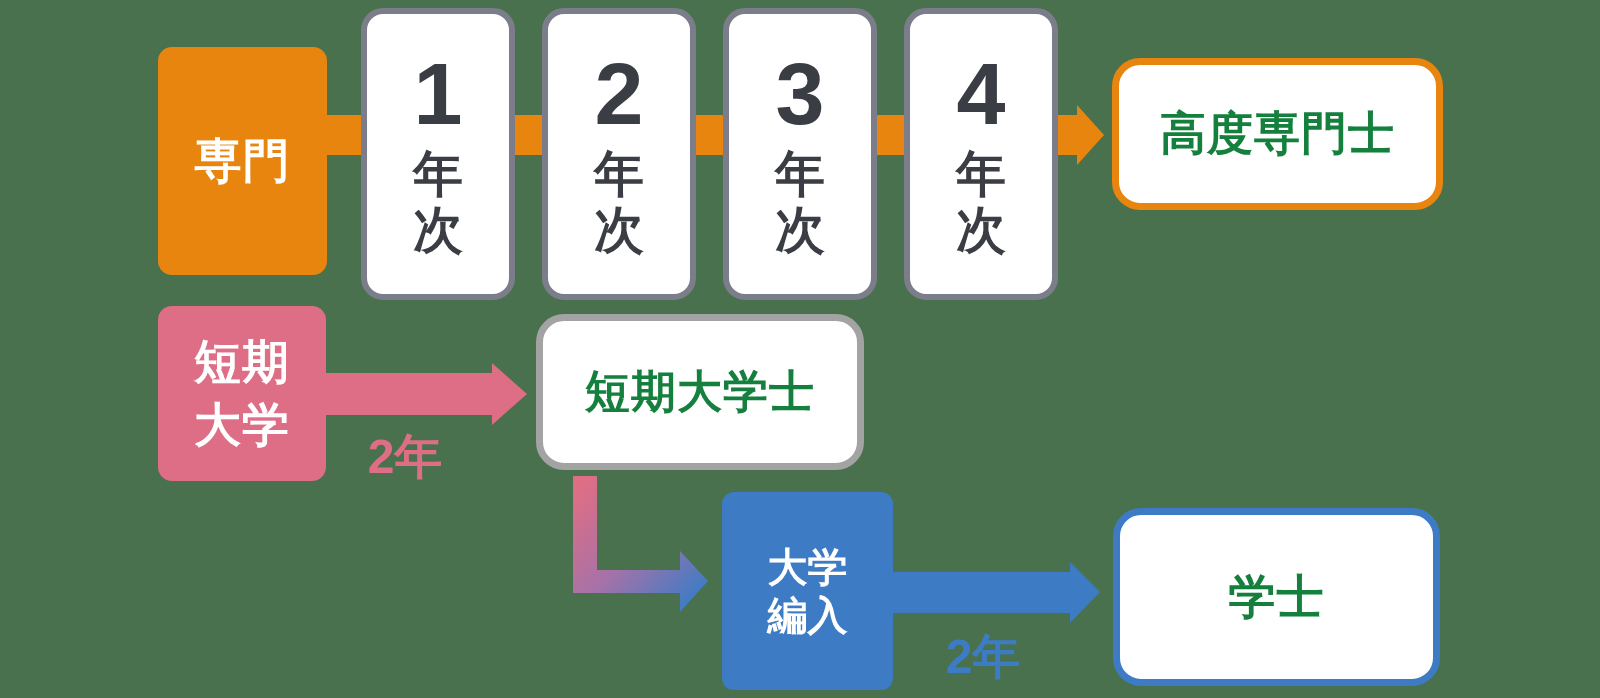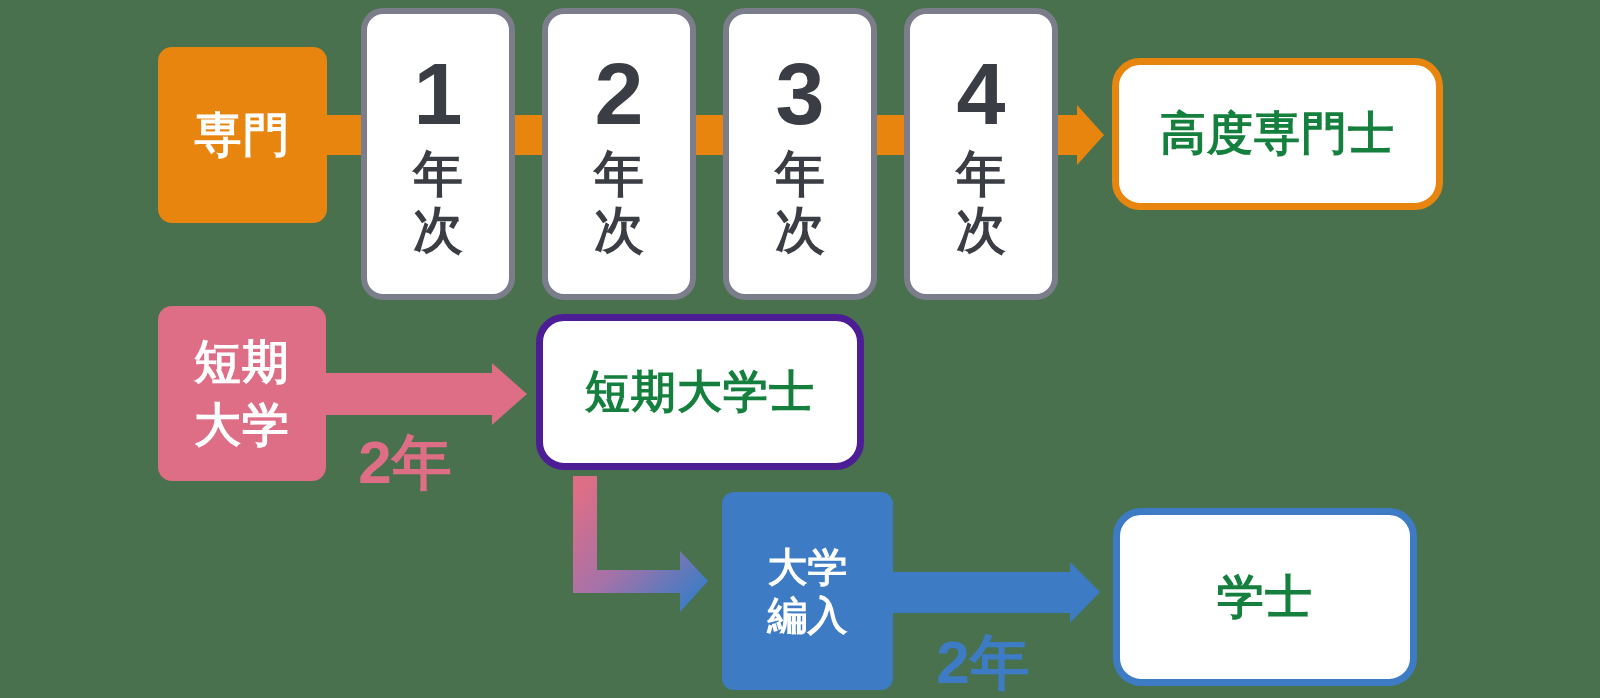--- a/index.html
+++ b/index.html
@@ -18,21 +18,21 @@
     width: 1600px; height: 698px;
     z-index: 1;
   }
   .box { position: absolute; z-index: 2; display: flex; align-items: center; justify-content: center; }
   .fill-box { color: #ffffff; font-weight: 800; text-align: center; border-radius: 14px; flex-direction: column; }
   .fill-box .ln { font-size: 47px; line-height: 1.34; letter-spacing: 1px; }
   .orange-bg { background: #e8850e; }
   .pink-bg   { background: #dd6e86; }
   .blue-bg   { background: #3d7cc5; }
 
-  .senmon-box { left: 158px; top: 47px; width: 169px; height: 176px; }
+  .senmon-box { left: 158px; top: 47px; width: 169px; height: 228px; }
   .tanki-box  { left: 158px; top: 306px; width: 168px; height: 175px; }
 
   .card {
     top: 8px; width: 154px; height: 292px;
     background: #ffffff;
     border: 6px solid #7b7e8a;
     border-radius: 22px;
     flex-direction: column;
     text-align: center;
     color: #3a3d43;
@@ -46,34 +46,34 @@
 
   .outline-box {
     background: #ffffff;
     border-radius: 28px;
     color: #15803d;
     font-weight: 800;
     text-align: center;
     letter-spacing: 1px;
   }
   .koudo-box   { left: 1112px; top: 58px;  width: 331px; height: 152px; border: 7px solid #e8850e; font-size: 46px; }
-  .tankishi-box{ left: 536px;  top: 314px; width: 328px; height: 156px; border: 7px solid #4c1d95; font-size: 45px; }
-  .gakushi-box { left: 1113px; top: 508px; width: 304px; height: 178px; border: 7px solid #3d7cc5; font-size: 47px; font-family: Liberation Serif, serif; }
+  .tankishi-box{ left: 536px;  top: 314px; width: 328px; height: 156px; border: 7px solid #a3a3a3; font-size: 45px; }
+  .gakushi-box { left: 1113px; top: 508px; width: 327px; height: 178px; border: 7px solid #3d7cc5; font-size: 47px; font-family: Liberation Serif, serif; }
 
   .hennyu-box {
     left: 722px; top: 492px; width: 171px; height: 198px;
     border-radius: 12px;
     flex-direction: column;
   }
   .hennyu-box .ln { font-size: 40px; line-height: 1.2; letter-spacing: 0; }
 
   .duration {
     position: absolute; z-index: 2;
     width: 130px;
-    font-size: 60px; font-weight: 800;
+    font-size: 48px; font-weight: 800;
     text-align: center; line-height: 1.0;
   }
   .duration-pink { left: 340px; top: 433px; color: #dd6e86; }
   .duration-blue { left: 918px; top: 633px; color: #3d7cc5; }
 </style>
 </head>
 <body>
 
 <div class="stage">
 

